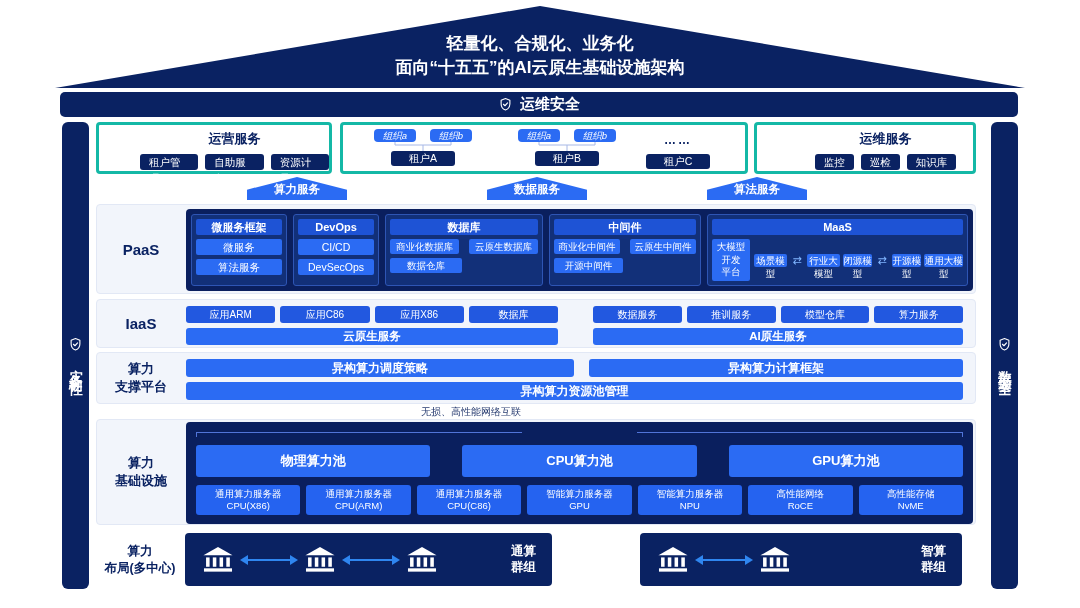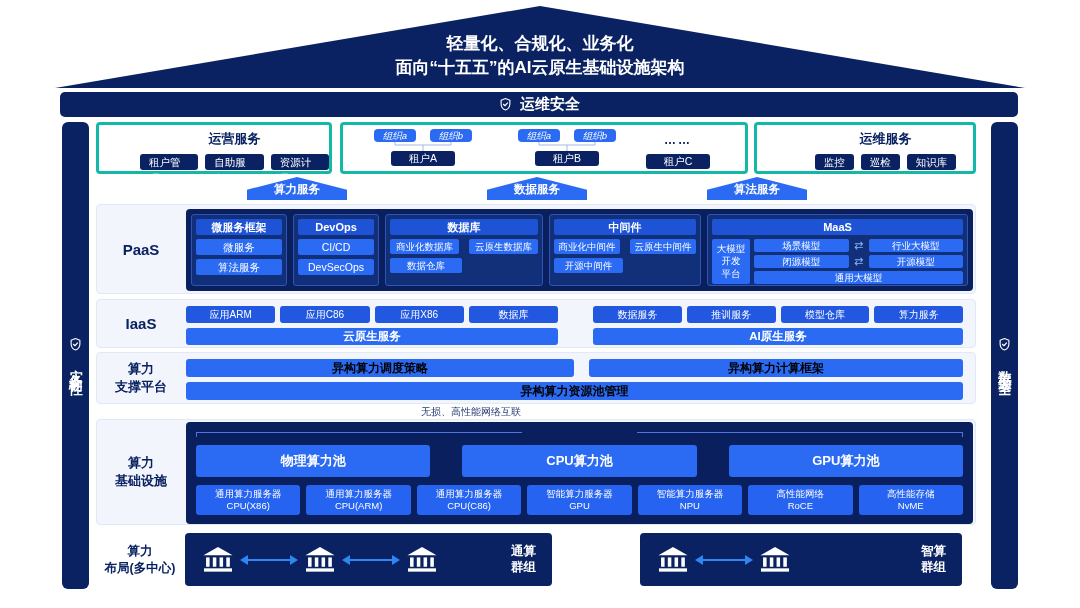--- a/index.html
+++ b/index.html
@@ -71,36 +71,36 @@
           display:flex;flex-direction:column;gap:4px;}
   .g1{width:96px;} .g2{width:86px;} .g3{width:158px;} .g4{width:152px;} .g5{flex:1;}
   .phead{background:var(--hblue);border-radius:2px;color:#fff;font-weight:bold;font-size:11px;line-height:16px;height:16px;text-align:center;}
   .pbtn{background:var(--blue);border-radius:2px;color:#fff;font-size:10.5px;line-height:16px;height:16px;text-align:center;}
   .prow{display:flex;gap:10px;}
   .prow .pbtn{flex:1;font-size:9.5px;line-height:15px;height:15px;}
   .half{width:calc(50% - 2px);flex:none !important;}
   .maas-body{display:flex;gap:4px;flex:1;}
   .maas-plat{width:38px;background:var(--blue);border-radius:2px;color:#fff;font-size:9.5px;line-height:1.3;
              display:flex;align-items:center;justify-content:center;text-align:center;}
-  .maas-grid{flex:1;display:flex;flex-direction:column;gap:3px;}
+  .maas-grid{flex:1;display:flex;flex-direction:row;gap:3px;}
   .mrow{display:flex;align-items:center;gap:3px;}
   .mbtn{flex:1;background:var(--blue);border-radius:2px;color:#fff;font-size:9.5px;line-height:13px;height:13px;text-align:center;}
   .swap{width:14px;text-align:center;color:#7FB5FF;font-size:11px;line-height:13px;}
 
   
   .row-iaas{top:299px;height:49px;}
   .icluster{position:absolute;top:6px;}
   .ic-left{left:89px;width:372px;} .ic-right{left:496px;width:370px;}
   .irow{display:flex;gap:5px;}
   .ibtn{flex:1;background:var(--blue2);border-radius:3px;color:#fff;font-size:10px;line-height:17px;height:17px;text-align:center;}
   .ibar{margin-top:5px;background:var(--blue);border-radius:3px;color:#fff;font-weight:bold;font-size:11.5px;line-height:17px;height:17px;text-align:center;}
 
   
   .row-sched{top:352px;height:52px;}
-  .sbtn{position:absolute;background:var(--blue);border-radius:3px;color:#000000;font-weight:bold;font-size:12px;line-height:18px;height:18px;text-align:center;}
+  .sbtn{position:absolute;background:var(--blue);border-radius:3px;color:#ffffff;font-weight:bold;font-size:12px;line-height:18px;height:18px;text-align:center;}
   .sb1{left:89px;top:6px;width:388px;} .sb2{left:492px;top:6px;width:374px;} .sb3{left:89px;top:29px;width:777px;}
 
   .net-note{position:absolute;left:386px;top:405px;width:170px;text-align:center;color:#2A3E72;font-size:10px;}
 
   
   .row-infra{top:419px;height:106px;}
   .infra-panel{position:absolute;left:89px;top:2px;width:787px;height:102px;background:var(--deep);border-radius:4px;padding:5px 10px 0 10px;}
   .access-wrap{display:flex;align-items:flex-start;height:12px;}
   .access-line{flex:1;height:5px;border-top:1px solid #5174D8;margin-top:5px;}
   .access-line.l{border-left:1px solid #5174D8;} .access-line.r{border-right:1px solid #5174D8;}

